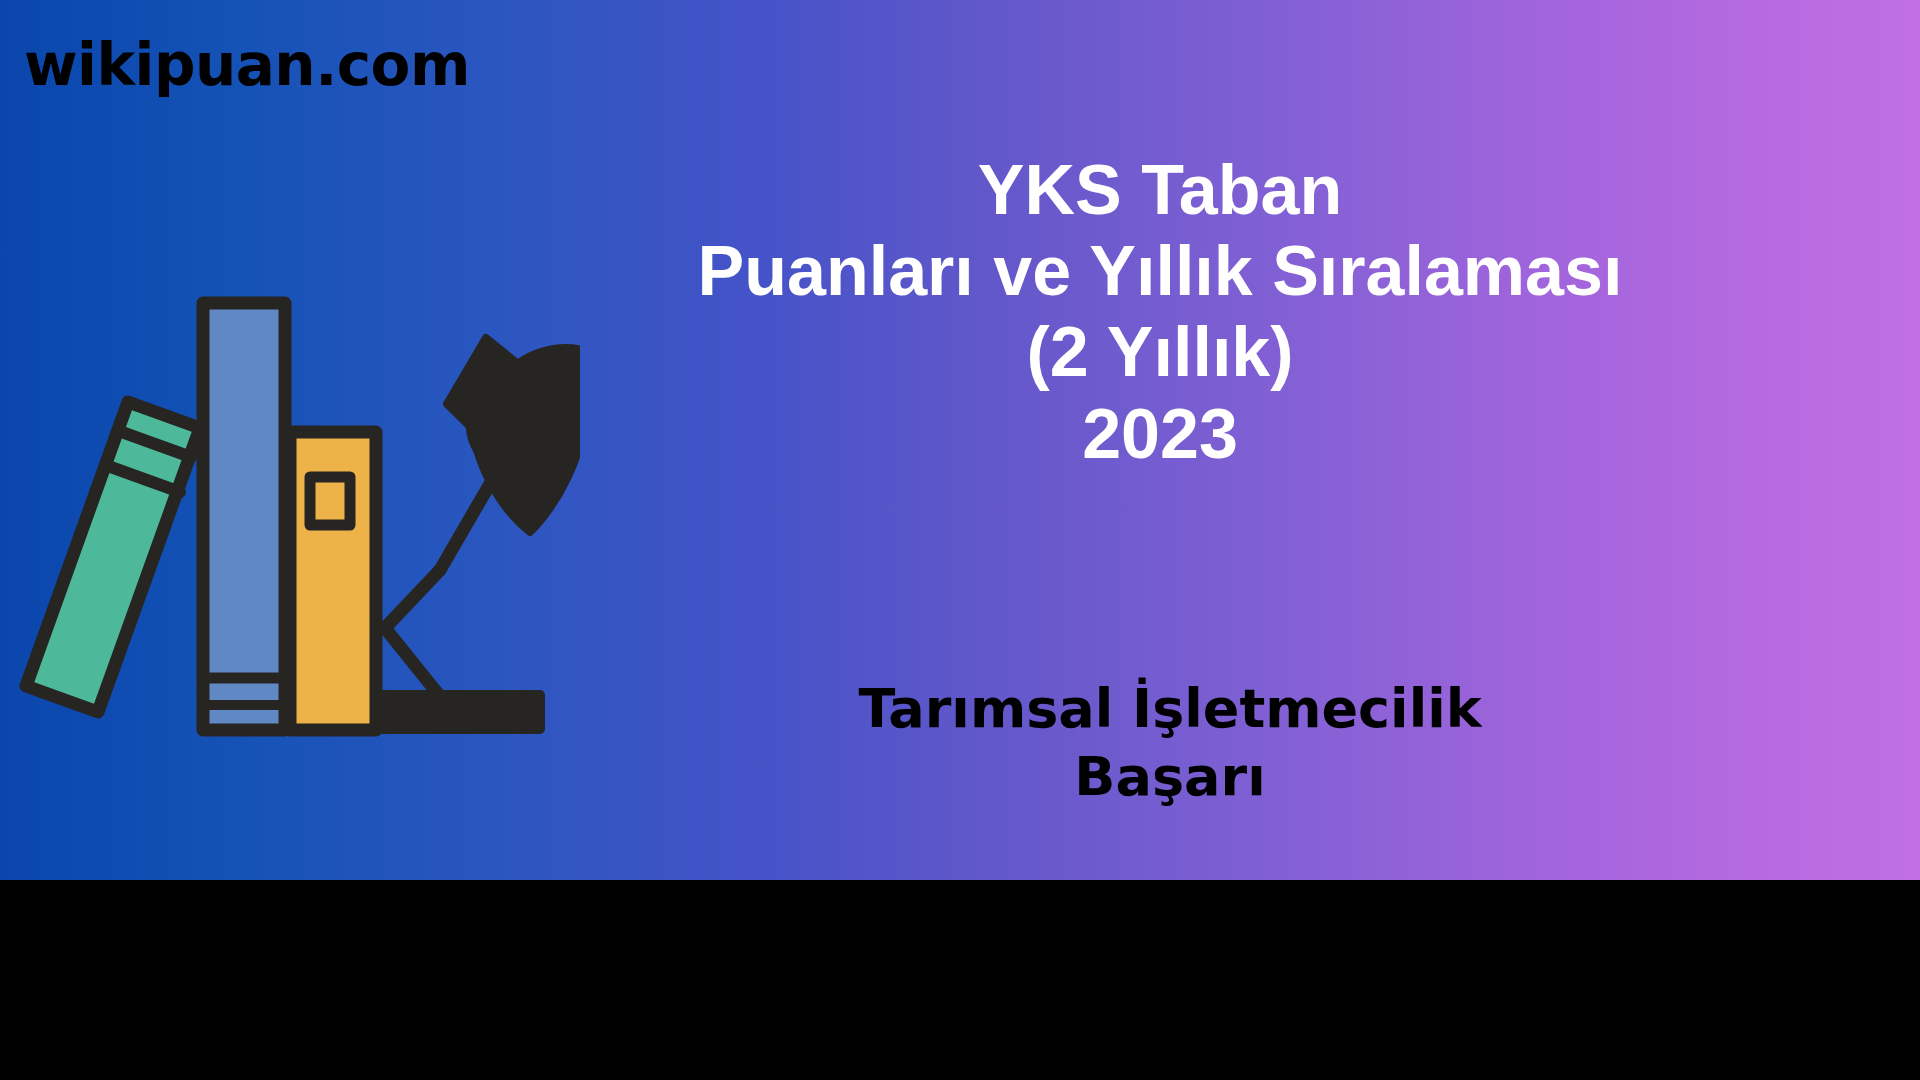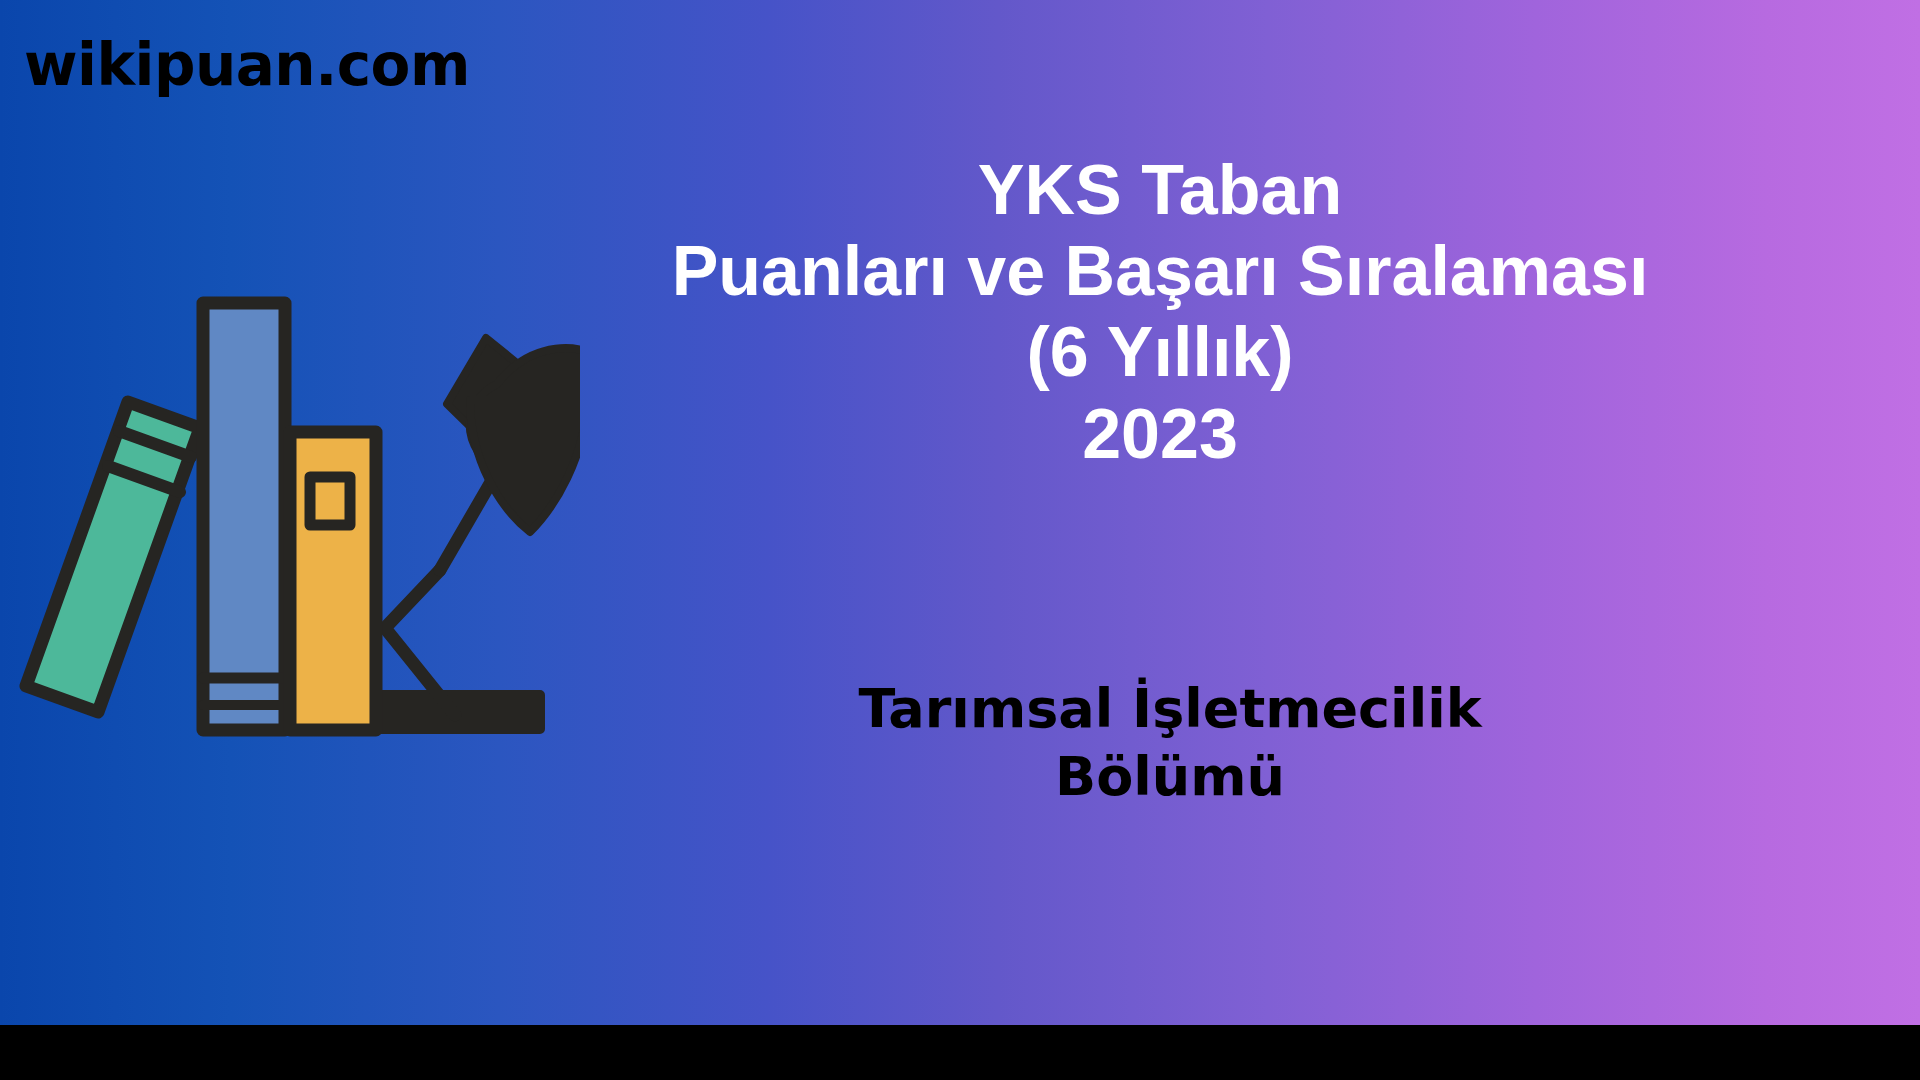--- a/index.html
+++ b/index.html
@@ -3,21 +3,21 @@
 <meta charset="utf-8">
 <style>
   html, body {
     margin: 0;
     padding: 0;
     background: #000;
   }
   #stage {
     position: relative;
     width: 1920px;
-    height: 1025px;
+    height: 880px;
     overflow: hidden;
     font-family: "Liberation Sans", sans-serif;
     background: linear-gradient(90deg,
         #0A46AC 0%,
         #1452B6 12%,
         #2B56C0 26%,
         #4653C8 40%,
         #6358CA 52%,
         #8060D4 66%,
         #A064DC 80%,
@@ -120,23 +120,23 @@
           <rect x="290" y="152" width="86" height="298" fill="#EDB248"></rect>
           <rect x="310" y="197" width="40" height="48" fill="#EDB248" stroke-width="11"></rect>
         </g>
 
       </g>
     </svg>
   </div>
 
   <div id="headline">
     <div class="headline-line">YKS Taban</div>
-    <div class="headline-line">Puanları ve Başarı Sıralaması</div>
-    <div class="headline-line">(6 Yıllık)</div>
+    <div class="headline-line">Puanları ve Yıllık Sıralaması</div>
+    <div class="headline-line">(2 Yıllık)</div>
     <div class="headline-line">2023</div>
   </div>
 
   <div id="subhead">
     <div class="subhead-line">Tarımsal İşletmecilik</div>
-    <div class="subhead-line">Bölümü</div>
+    <div class="subhead-line">Başarı</div>
   </div>
 
 </div>
 
 </body></html>

